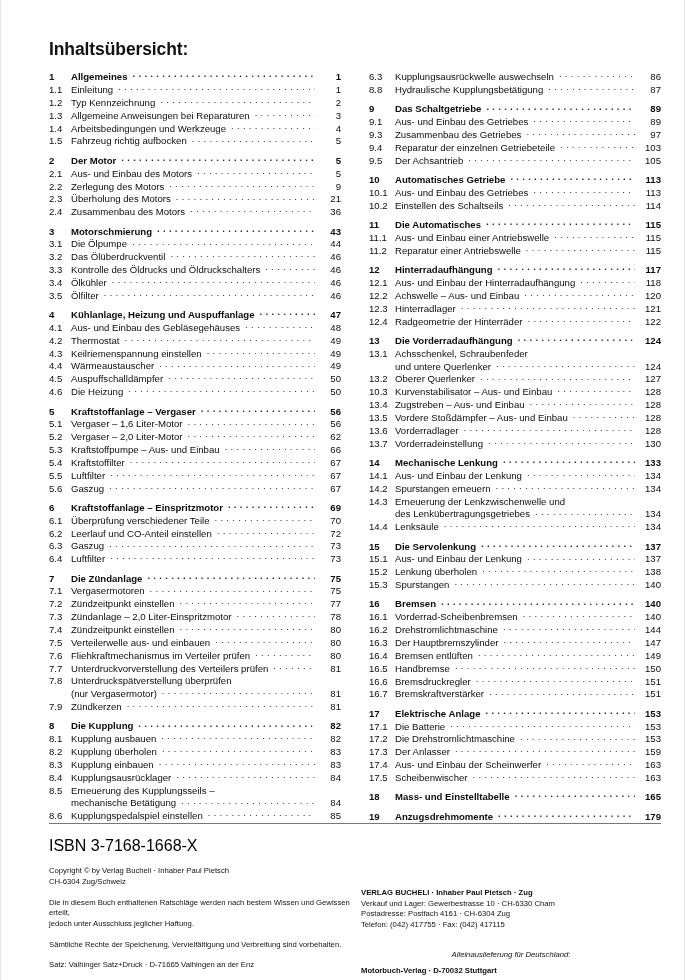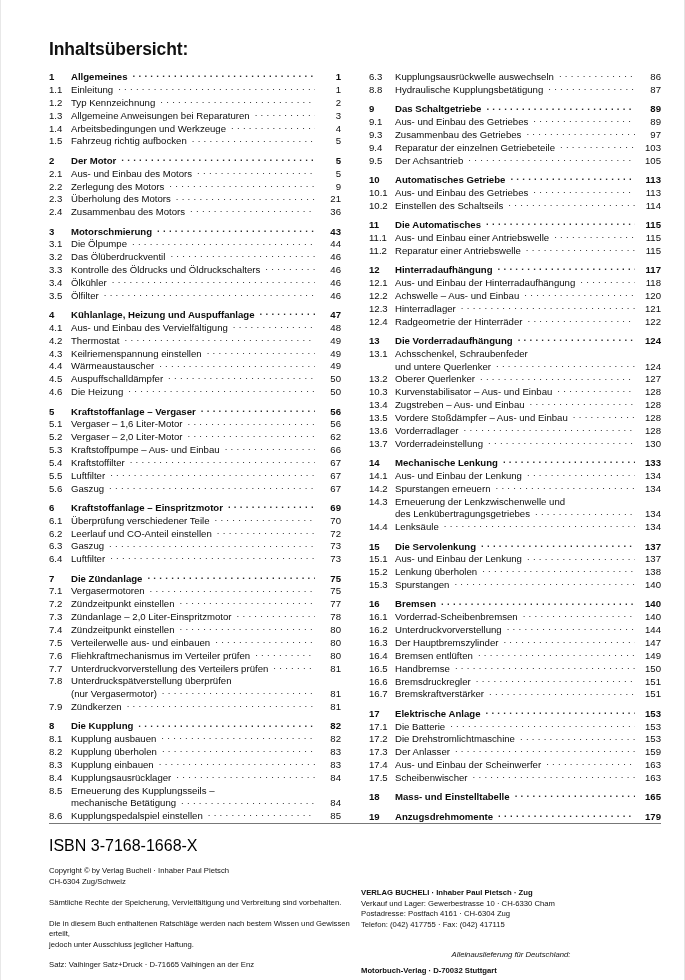--- a/index.html
+++ b/index.html
@@ -250,21 +250,21 @@
             <span class="page">46</span>
           </div>
           <div class="toc-entry grp">
             <span class="num">4</span>
             <span class="title">Kühlanlage, Heizung und Auspuffanlage</span>
             <span class="leader"></span>
             <span class="page">47</span>
           </div>
           <div class="toc-entry">
             <span class="num">4.1</span>
-            <span class="title">Aus- und Einbau des Vervielfältigung</span>
+            <span class="title">Aus- und Einbau des Gebläsegehäuses</span>
             <span class="leader"></span>
             <span class="page">48</span>
           </div>
           <div class="toc-entry">
             <span class="num">4.2</span>
             <span class="title">Thermostat</span>
             <span class="leader"></span>
             <span class="page">49</span>
           </div>
           <div class="toc-entry">
@@ -708,21 +708,21 @@
             <span class="page">140</span>
           </div>
           <div class="toc-entry">
             <span class="num">16.1</span>
             <span class="title">Vorderrad-Scheibenbremsen</span>
             <span class="leader"></span>
             <span class="page">140</span>
           </div>
           <div class="toc-entry">
             <span class="num">16.2</span>
-            <span class="title">Unterdruckvorverstellung</span>
+            <span class="title">Drehstromlichtmaschine</span>
             <span class="leader"></span>
             <span class="page">144</span>
           </div>
           <div class="toc-entry">
             <span class="num">16.3</span>
             <span class="title">Der Hauptbremszylinder</span>
             <span class="leader"></span>
             <span class="page">147</span>
           </div>
           <div class="toc-entry">
@@ -807,25 +807,25 @@
     </div>
 
     <div class="imprint">
 
       <div class="imprint-left">
         <div class="blk">
           <p>Copyright © by Verlag Bucheli · Inhaber Paul Pietsch</p>
           <p>CH-6304 Zug/Schweiz</p>
         </div>
         <div class="blk">
-          <p>Sämtliche Rechte der Speicherung, Vervielfältigung und Verbreitung sind vorbehalten.</p>
+          <p>Die in diesem Buch enthaltenen Ratschläge werden nach bestem Wissen und Gewissen erteilt,</p>
+          <p>jedoch unter Ausschluss jeglicher Haftung.</p>
         </div>
         <div class="blk">
-          <p>Die in diesem Buch enthaltenen Ratschläge werden nach bestem Wissen und Gewissen erteilt,</p>
-          <p>jedoch unter Ausschluss jeglicher Haftung.</p>
+          <p>Sämtliche Rechte der Speicherung, Vervielfältigung und Verbreitung sind vorbehalten.</p>
         </div>
         <div class="blk tight">
           <p>Satz: Vaihinger Satz+Druck · D-71665 Vaihingen an der Enz</p>
 
         </div>
 
       </div>
 
       <div class="imprint-right">
         <div class="blk">

